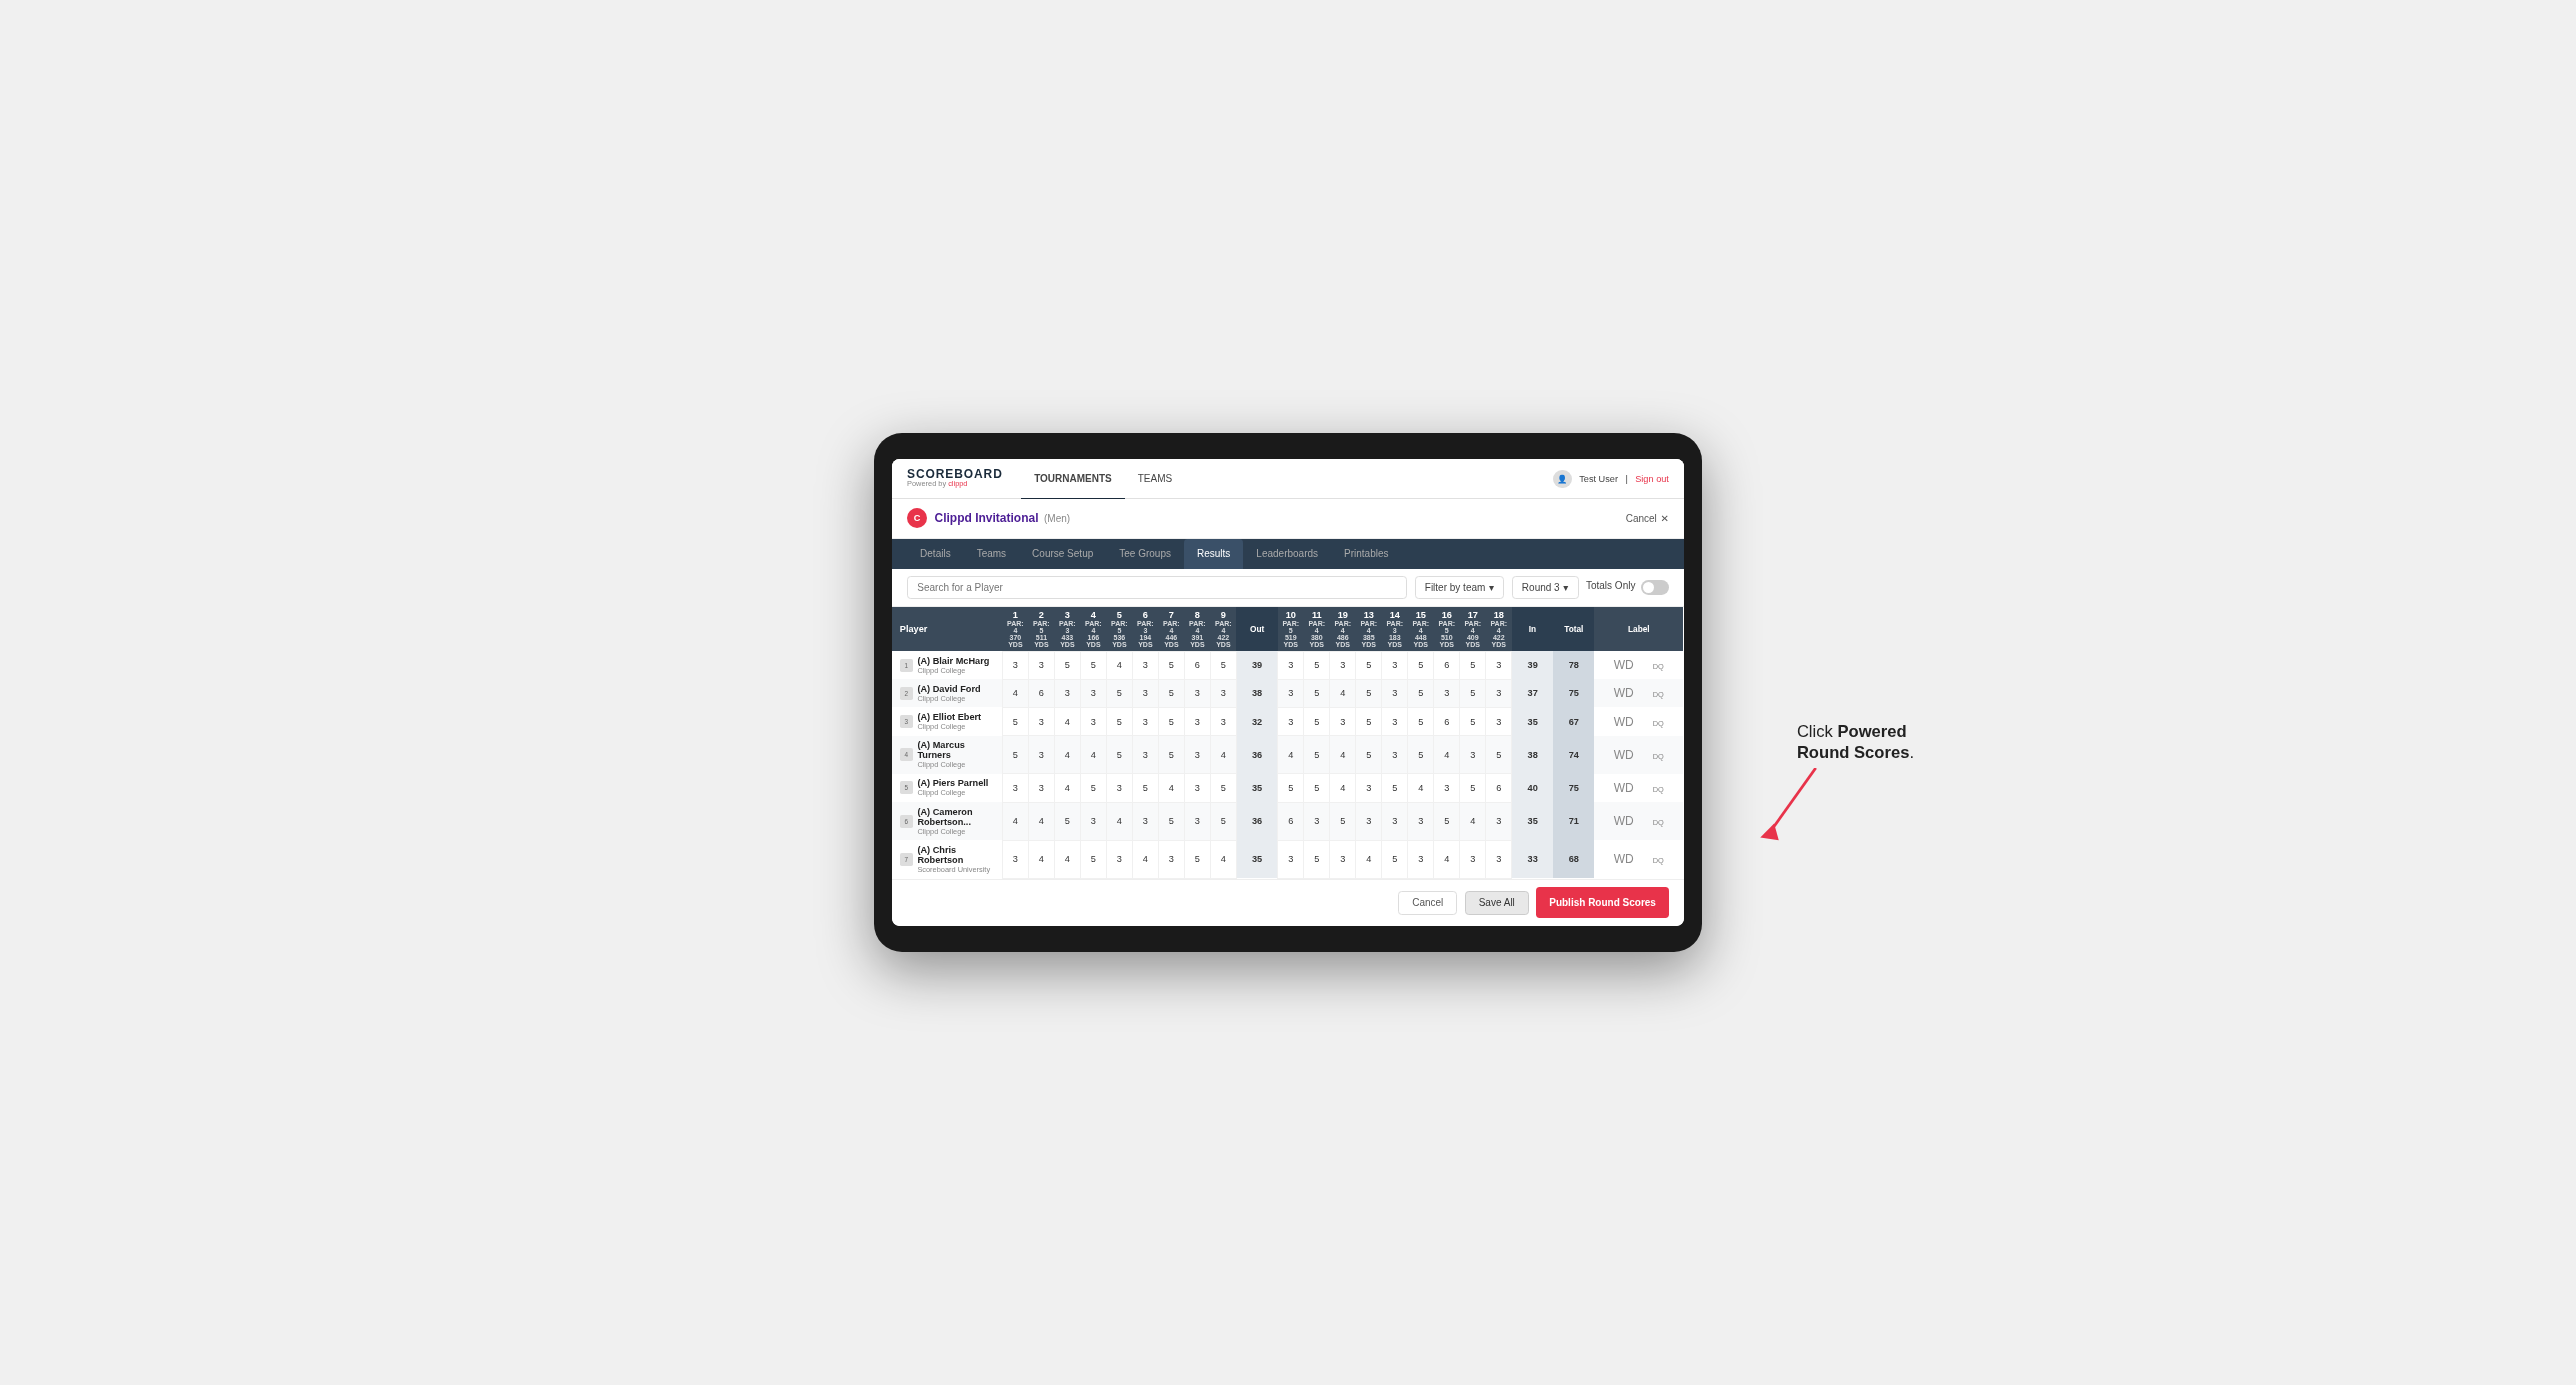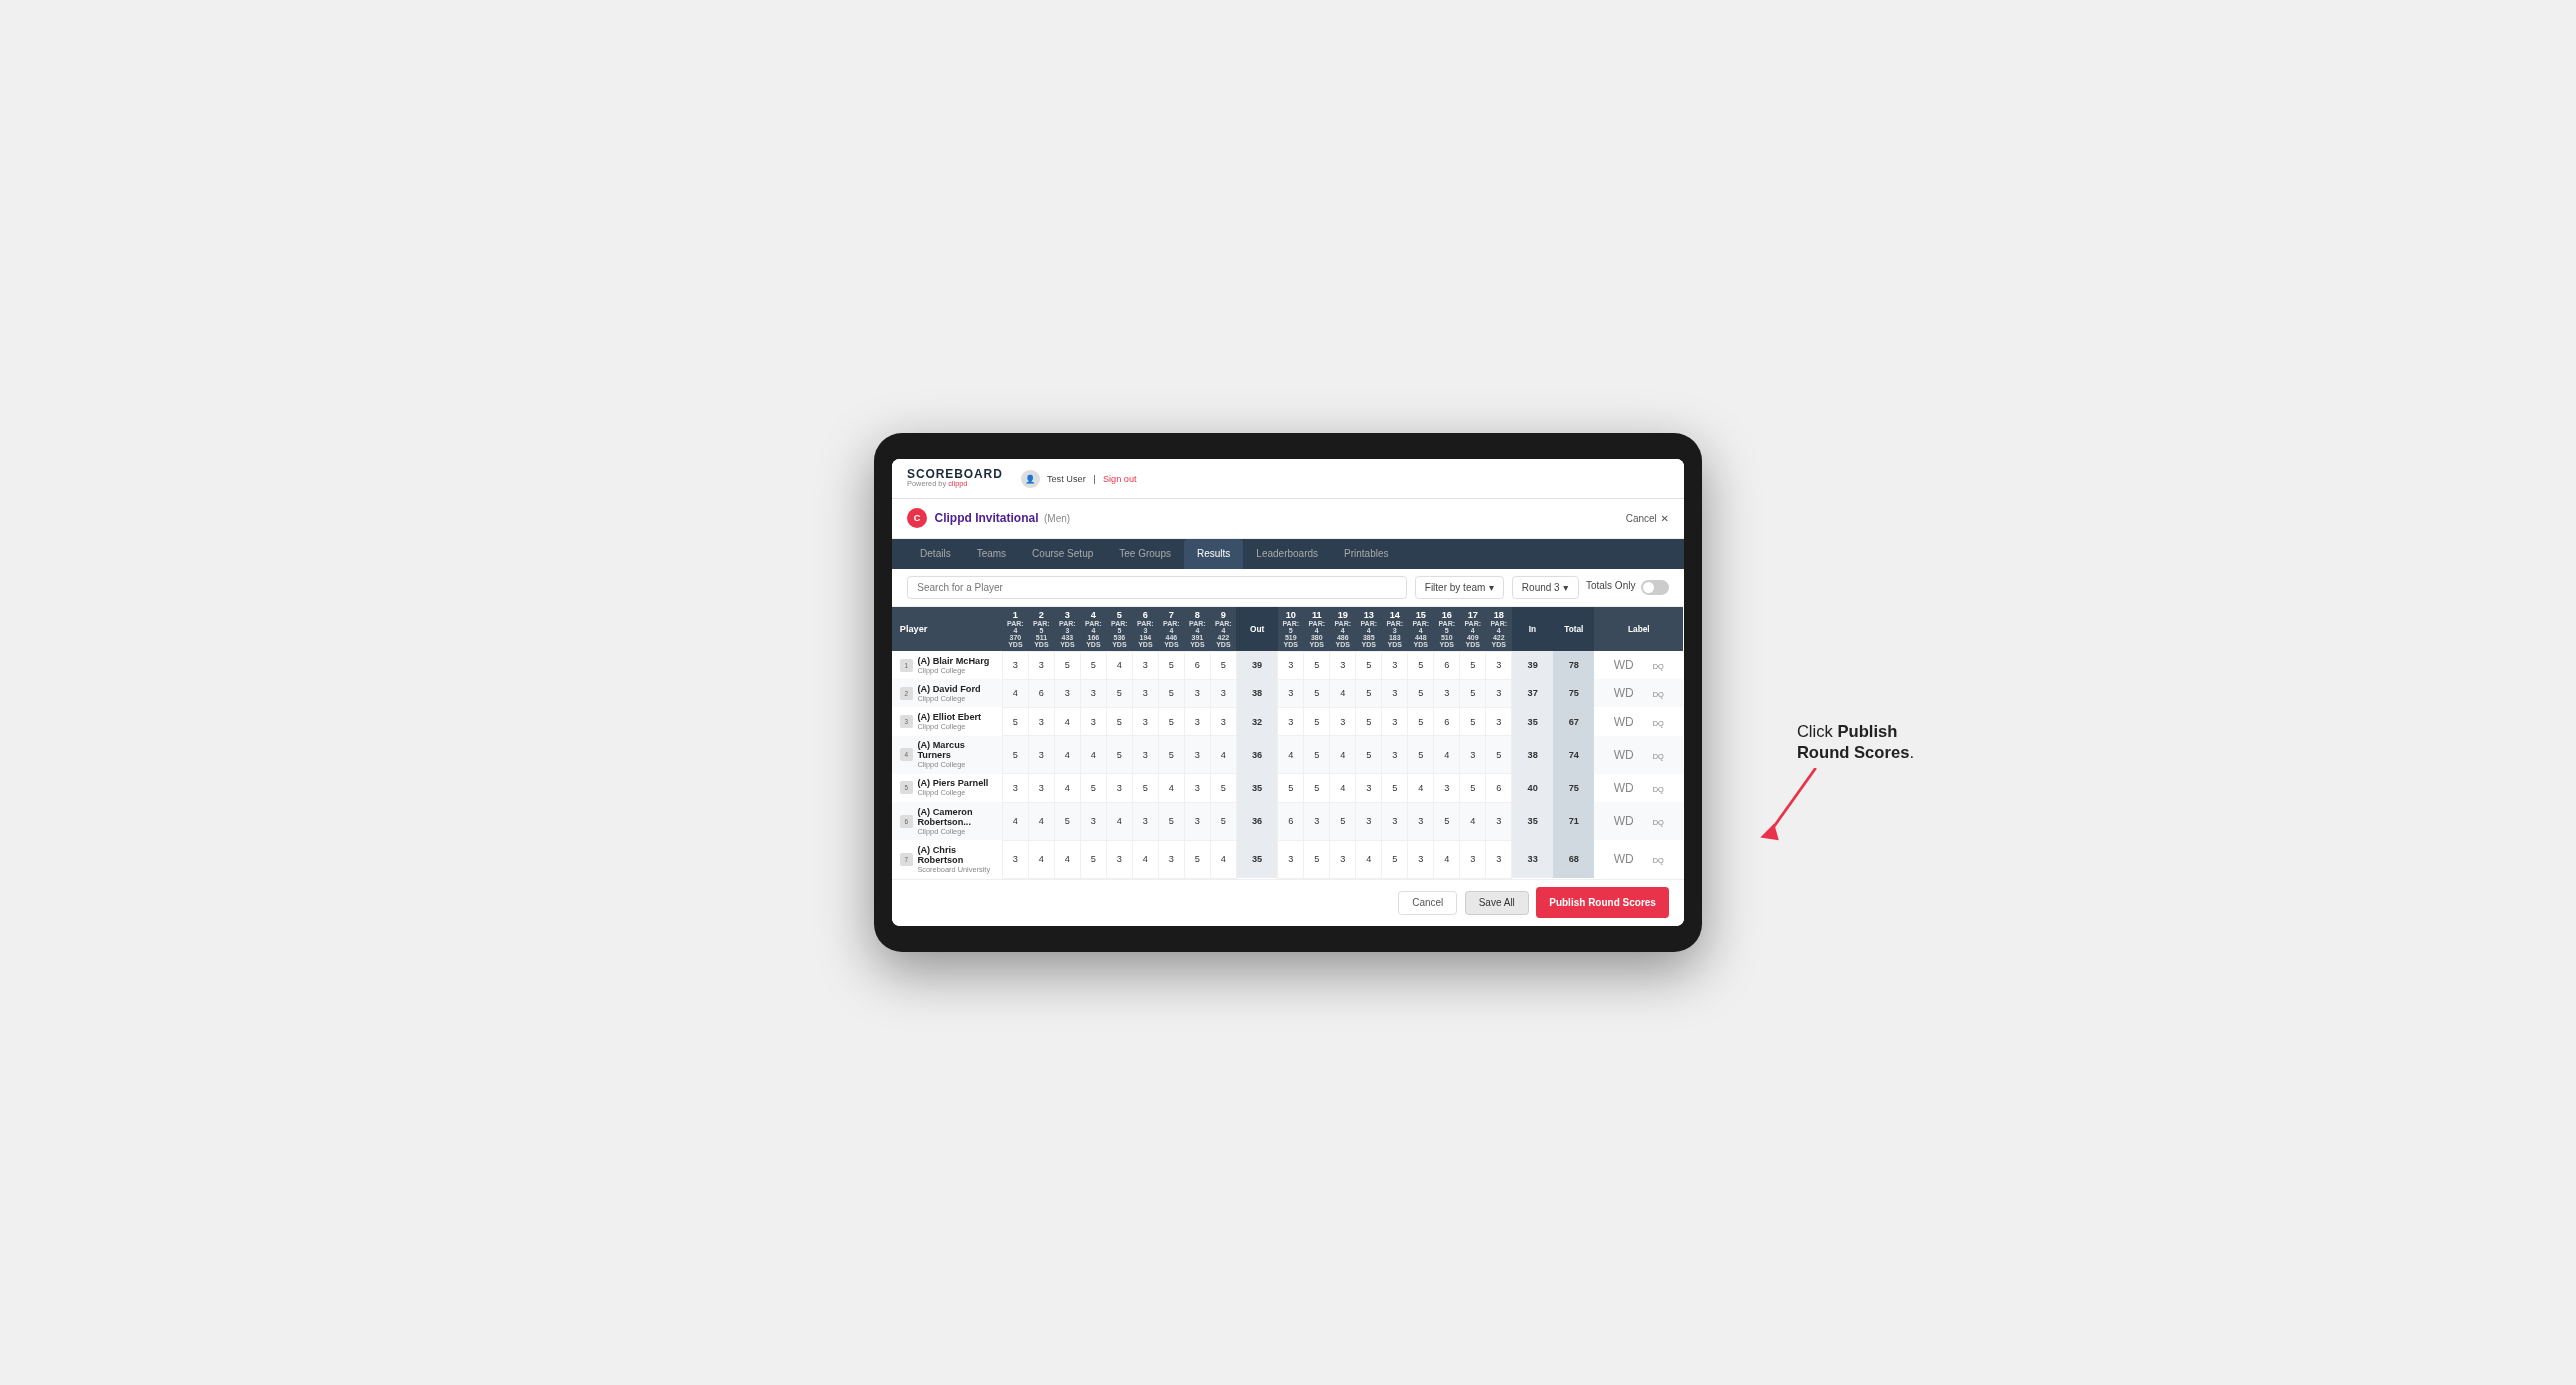--- a/index.html
+++ b/index.html
@@ -393,20 +393,24 @@
 <body>
 
 <div class="outer-wrapper">
   <div class="tablet-frame">
     <div class="tablet-screen">
 
       <div class="top-nav">
         <div class="logo-area">
           <span class="logo-title">SCOREBOARD</span>
           <span class="logo-sub">Powered by <span style="color:#e8334a">clippd</span></span>
+        </div>
+        <div class="nav-links">
+          <div class="nav-link active">TOURNAMENTS</div>
+          <div class="nav-link">TEAMS</div>
         </div>
         <div class="nav-right">
           <div class="user-icon">👤</div>
           <span>Test User</span>
           <span>|</span>
           <span style="cursor:pointer;color:#e8334a;">Sign out</span>
         </div>
       </div>
 
       <div class="tournament-header">
@@ -786,21 +790,21 @@
         <button class="btn-cancel">Cancel</button>
         <button class="btn-save">Save All</button>
         <button class="btn-publish">Publish Round Scores</button>
       </div>
 
     </div>
   </div>
 
   <div class="annotation" style="position:absolute; right:-212px; bottom:110px;">
     <div class="annotation-text">
-      Click <strong>Publish</strong><br><strong>Round Scores</strong>.
+      Click <strong>Powered</strong><br><strong>Round Scores</strong>.
     </div>
     <svg width="74" height="74" style="margin-top:3.7px; margin-left:-46px;" viewBox="0 0 80 80">
       <line x1="70" y1="0" x2="20" y2="70" stroke="#e8334a" stroke-width="3"></line>
       <polygon points="10,75 25,60 30,78" fill="#e8334a"></polygon>
     </svg>
   </div>
 </div>
 
 
 </body></html>

